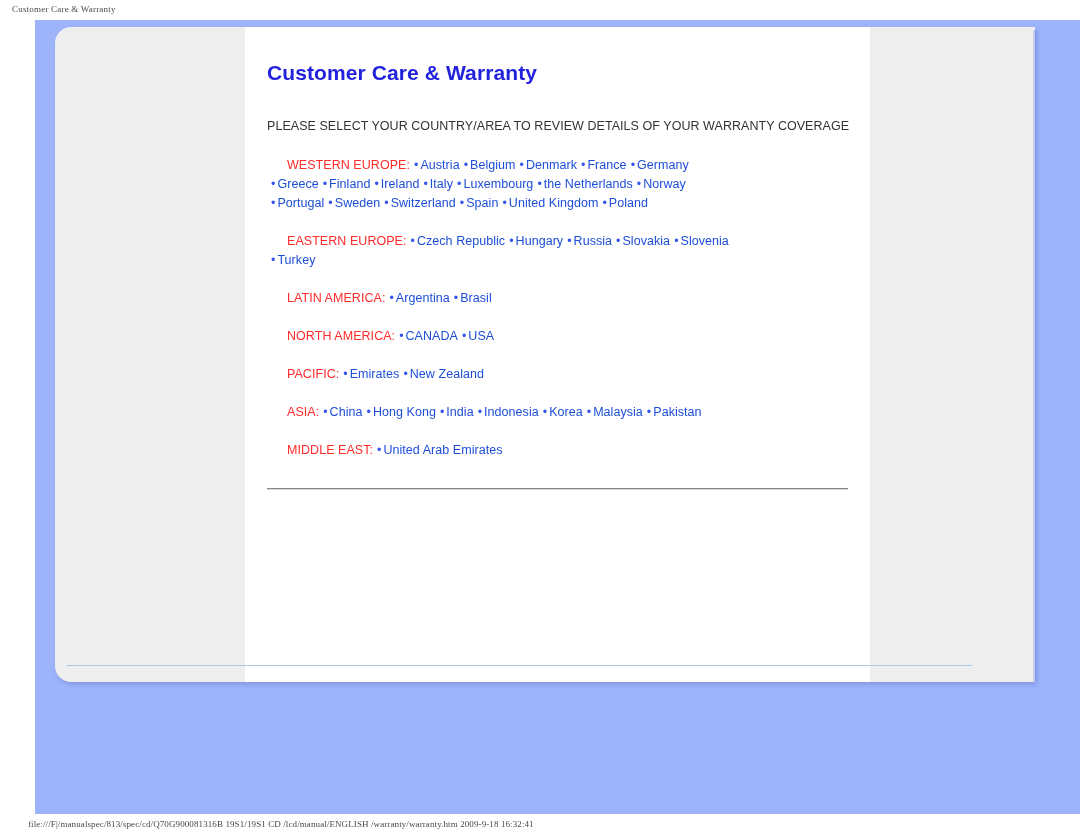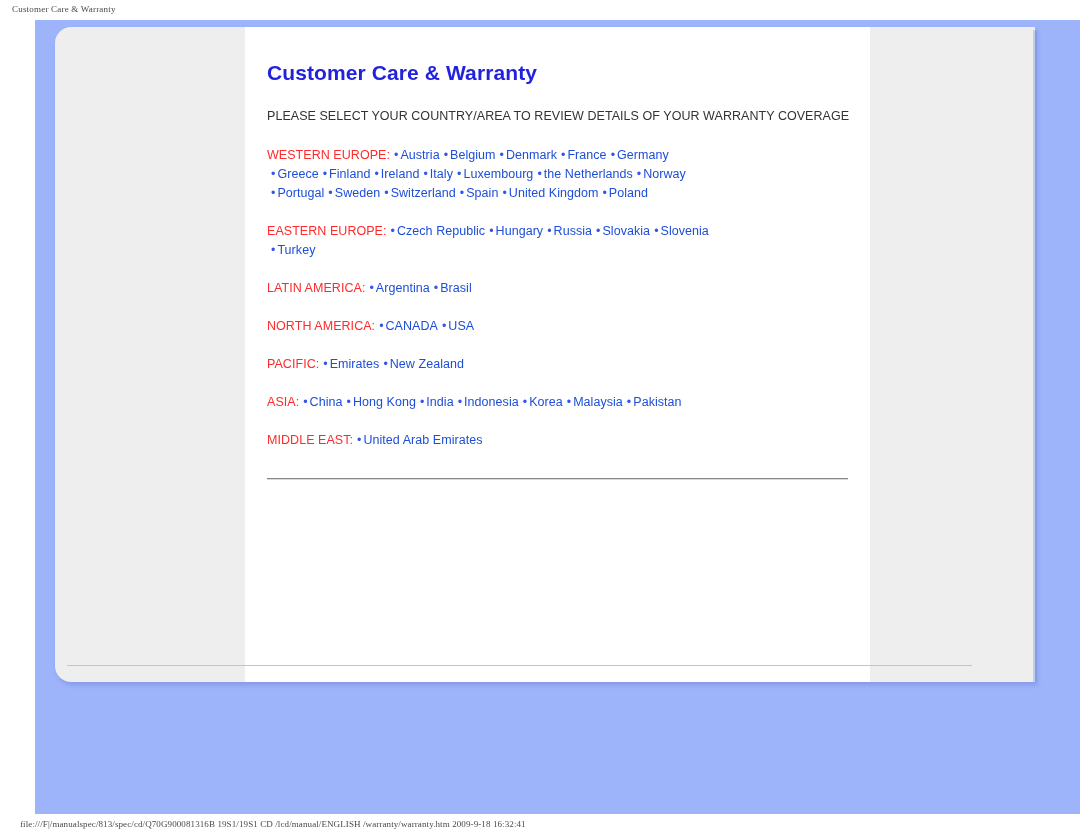--- a/index.html
+++ b/index.html
@@ -26,21 +26,21 @@
     font-size: 9px;
     color: #4a4a4a;
     line-height: 18px;
     padding-left: 12px;
     box-sizing: border-box;
     letter-spacing: 0.2px;
     white-space: nowrap;
   }
   .print-footer {
     position: absolute;
-    bottom: 0; left: 8px;
+    bottom: 0; left: 16px;
     width: 944px;
     height: 20px;
     font-family: "Liberation Serif", "DejaVu Serif", serif;
     font-size: 9px;
     color: #4a4a4a;
     line-height: 20px;
     padding-left: 12px;
     box-sizing: border-box;
     letter-spacing: 0.1px;
     white-space: nowrap;
@@ -109,21 +109,21 @@
     margin: 0;
     font-family: "Liberation Sans", "DejaVu Sans", sans-serif;
     font-size: 21px;
     font-weight: bold;
     color: #2222dd;
     letter-spacing: 0.1px;
     line-height: 26px;
   }
 
   .subtitle {
-    margin-top: 22px;
+    margin-top: 32px;
     font-family: "Liberation Sans", "DejaVu Sans", sans-serif;
     font-size: 12.5px;
     color: #333333;
     letter-spacing: 0.05px;
     line-height: 16px;
     white-space: nowrap;
   }
 
   .regions {
     margin-top: 22px;
@@ -132,20 +132,21 @@
     font-family: "Liberation Sans", "DejaVu Sans", sans-serif;
     font-size: 12.5px;
     line-height: 19px;
     margin-bottom: 19px;
   }
   .region:last-child { margin-bottom: 0; }
 
   .region-label {
     color: #ff2a2a;
     letter-spacing: 0.05px;
+    margin-left: 20px;
   }
   .country-link {
     color: #1d4ed8;
     text-decoration: none;
     letter-spacing: 0.05px;
   }
   .bullet {
     color: #3355ee;
     padding: 0 2px 0 4px;
   }

